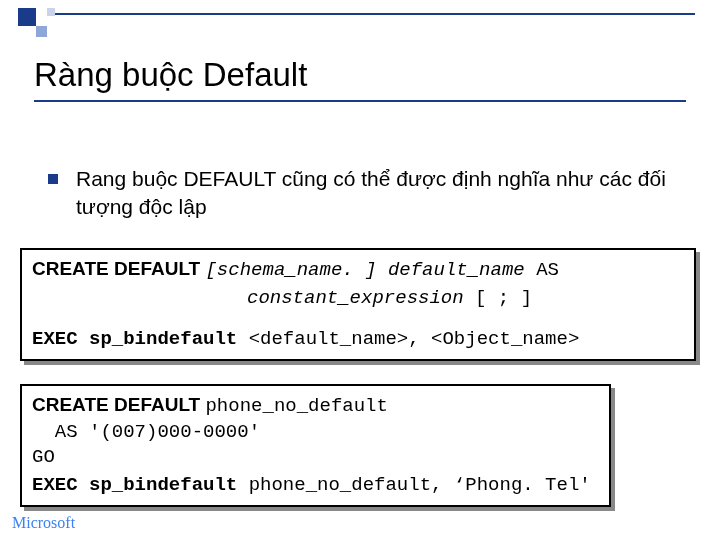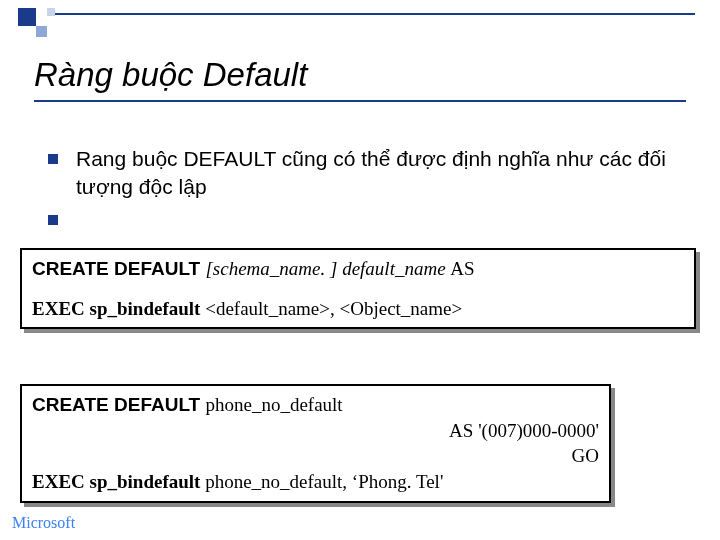--- a/index.html
+++ b/index.html
@@ -25,37 +25,37 @@
     left: 55px; top: 13px;
     width: 640px; height: 2px;
     background: #1a3a8a;
   }
   .title {
     position: absolute;
     left: 34px; top: 56px;
     font-size: 33px;
     color: #000;
     font-weight: normal;
-    font-style: italic;
   }
   .title-underline {
     position: absolute;
     left: 34px; top: 100px;
     width: 652px; height: 2px;
     background: #1a3a8a;
   }
   .bullets {
     position: absolute;
     left: 48px; top: 145px;
     width: 640px;
   }
   .bullet-item {
     display: flex;
     align-items: flex-start;
     margin-bottom: 4px;
+    margin-top: 20px;
   }
   .bullet-sq {
     width: 10px; height: 10px;
     background: #1a3a8a;
     flex-shrink: 0;
     margin-top: 9px;
     margin-right: 18px;
   }
   .bullet-text {
     font-size: 21px;
@@ -66,21 +66,21 @@
     position: absolute;
     background: #fff;
     border: 2px solid #000;
     box-shadow: 4px 4px 0 #888;
     padding: 6px 10px;
     font-size: 19px;
     line-height: 1.35;
   }
   .box1 { left: 20px; top: 248px; width: 676px; }
   .box2 { left: 20px; top: 384px; width: 591px; }
-  .mono { font-family: Liberation Serif, serif; text-align: right; }
+  .mono { font-family: Liberation Mono, monospace; }
   .kw { font-weight: bold; }
   .it { font-style: italic; }
   .footer {
     position: absolute;
     left: 12px; bottom: 8px;
     font-family: "Times New Roman", serif;
     font-size: 16px;
     color: #3b82f6;
   }
 </style>
@@ -104,20 +104,23 @@
   </div>
   <div class="bullet-item">
     <div class="bullet-sq"></div>
   </div>
 </div>
 
 <div class="codebox box1">
   <div>
     <span class="kw">CREATE DEFAULT </span><span class="mono it">[schema_name. ] default_name </span><span class="mono">AS</span>
   </div>
+  <div style="padding-left:215px;">
+    <span class="mono it">constant_expression </span><span class="mono">[ ; ]</span>
+  </div>
   <div style="height:14px;"></div>
   <div>
     <span class="mono kw">EXEC sp_bindefault </span><span class="mono">&lt;default_name&gt;, &lt;Object_name&gt;</span>
   </div>
 </div>
 
 <div class="codebox box2">
   <div>
     <span class="kw">CREATE DEFAULT </span><span class="mono">phone_no_default</span>
   </div>

